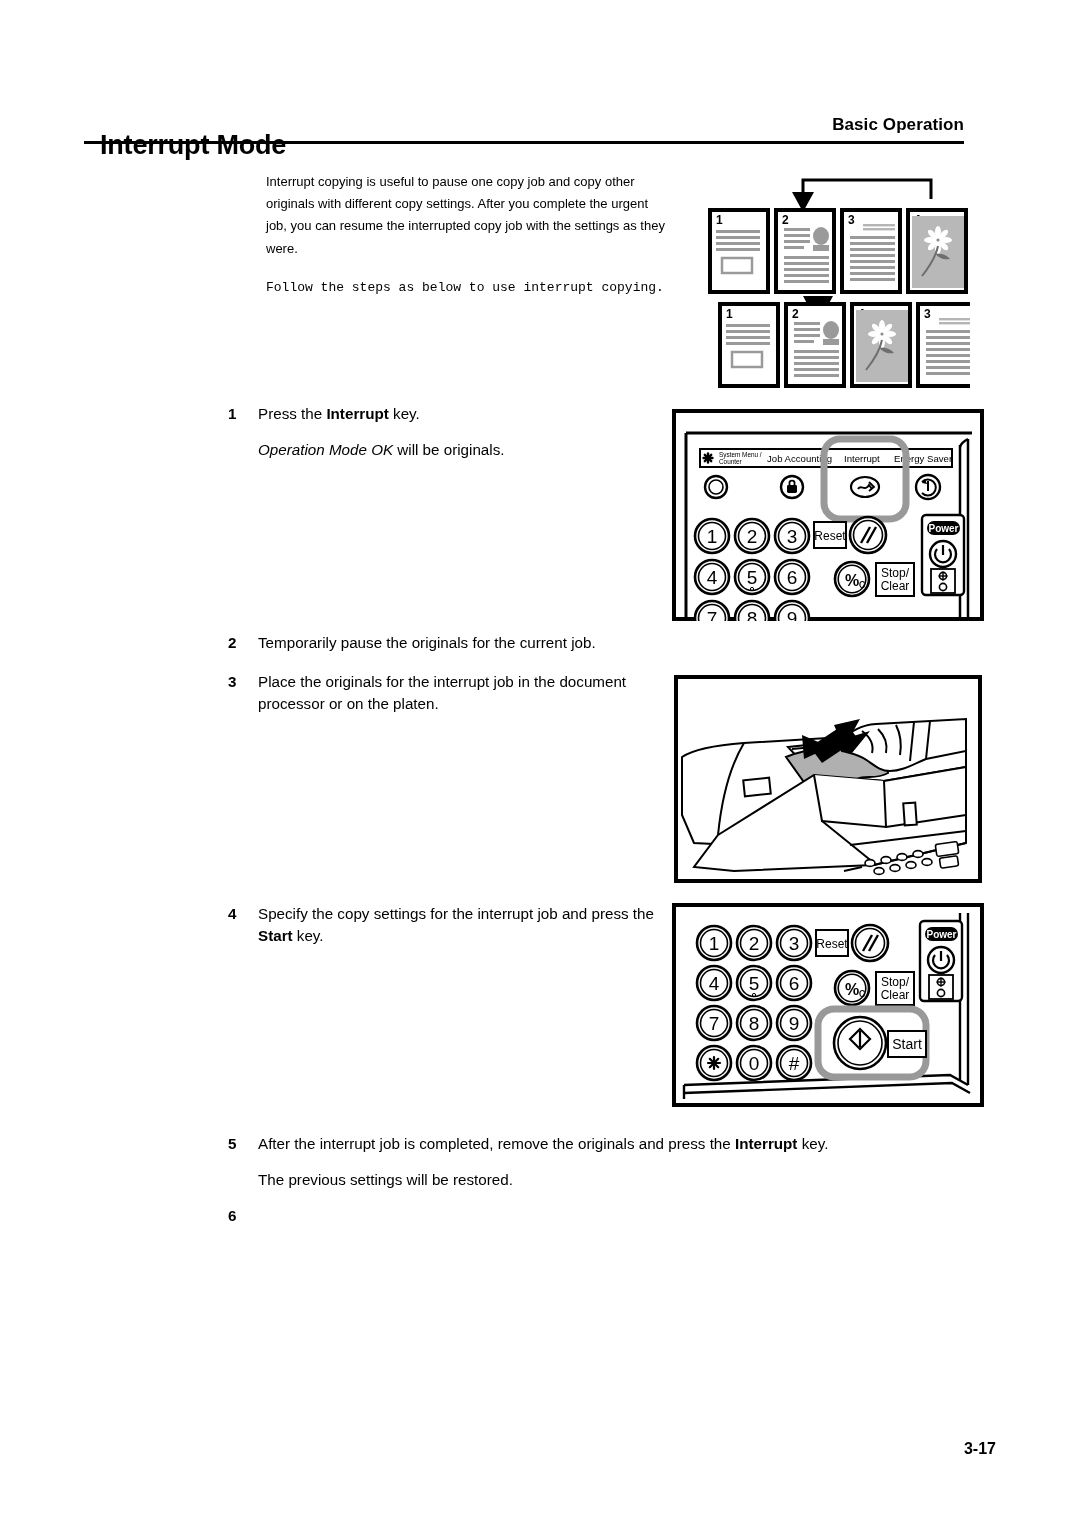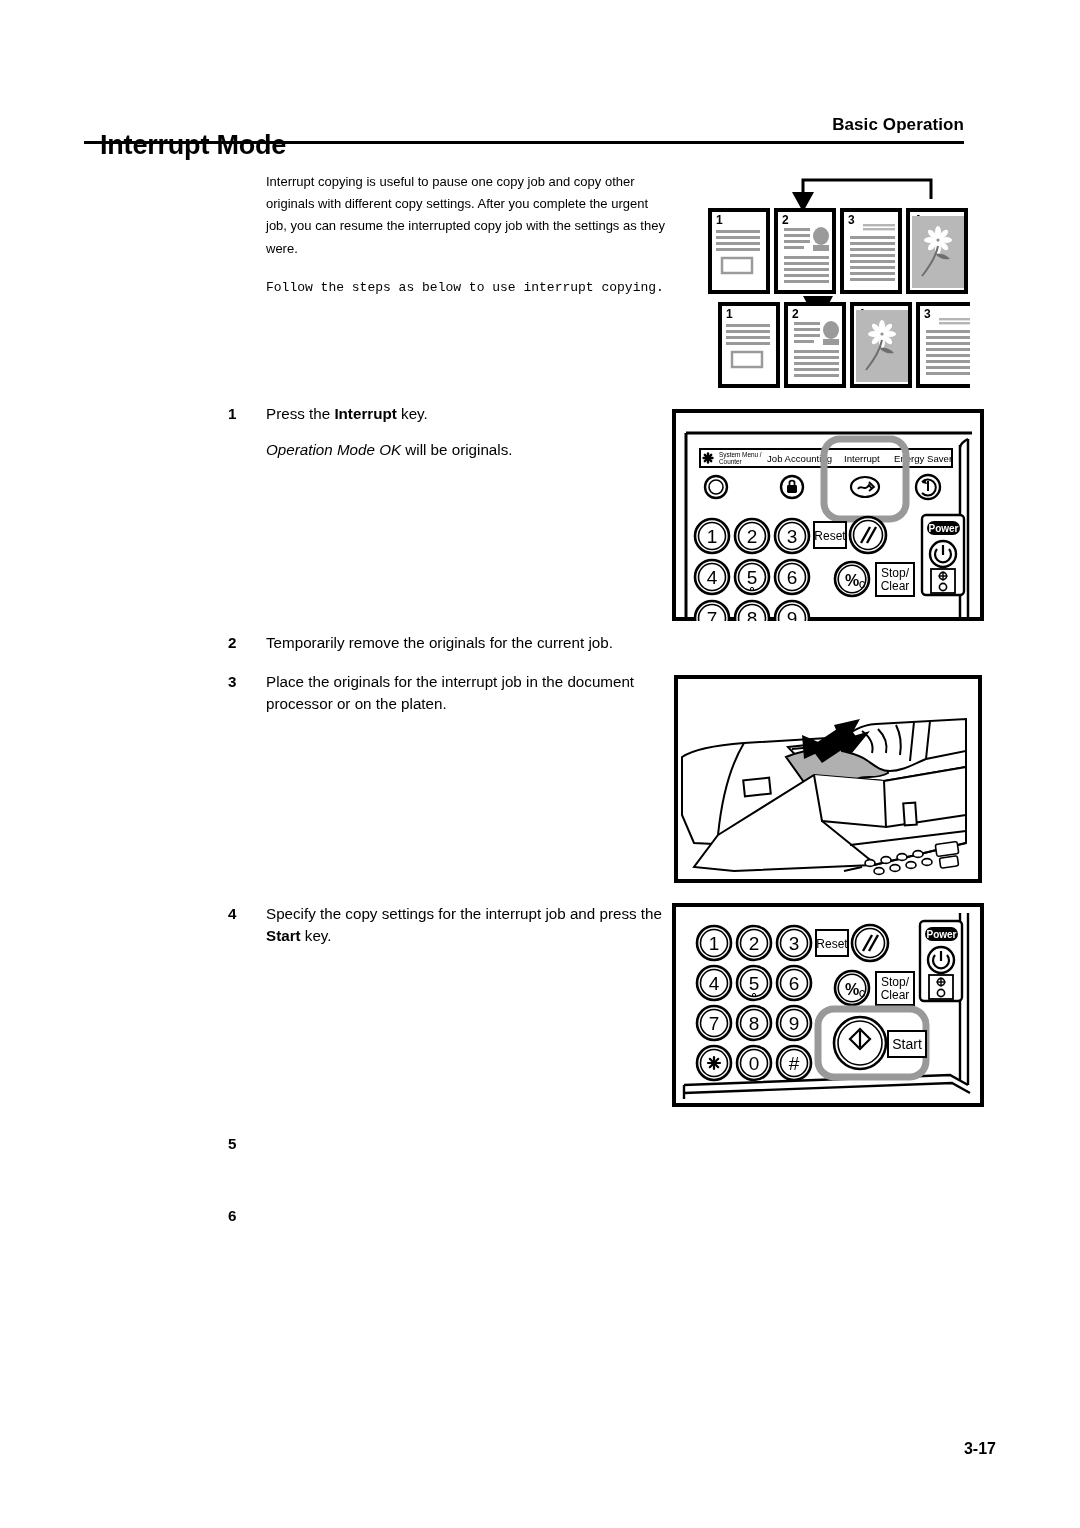--- a/index.html
+++ b/index.html
@@ -39,21 +39,21 @@
   }
   .intro p{margin:0;}
   .intro p + p{margin-top:17px;font-family:Liberation Mono, monospace;}
 
   
   .step{position:absolute;display:flex;}
   .step .num{
     width:30px;flex:0 0 30px;font-weight:700;font-size:15.2px;
     line-height:21px;
   }
-  .step .body{font-size:15.2px;line-height:21.5px;margin-left:8px;}
+  .step .body{font-size:15.2px;line-height:21.5px;}
   .step .body .sub{margin-top:14px;}
   .step .body .ital{font-style:italic;}
   b{font-weight:700;}
 
   #step1{left:228px;top:403px;width:440px;}
   #step2{left:228px;top:632px;width:440px;}
   #step3{left:228px;top:671px;width:450px;}
   #step4{left:228px;top:903px;width:445px;}
   #step5{left:228px;top:1133px;width:760px;}
   #step6{left:228px;top:1205px;width:760px;}
@@ -371,21 +371,21 @@
           <line x1="271" y1="162.5" x2="271" y2="171.5" stroke="#000" stroke-width="1.4"></line>
           <line x1="266.5" y1="167" x2="275.5" y2="167" stroke="#000" stroke-width="1.4"></line>
           <circle cx="271" cy="178" r="3.6" fill="none" stroke="#000" stroke-width="1.6"></circle>
         </g>
       </g>
     </svg>
   </div>
 
   <div class="step" id="step2">
     <div class="num">2</div>
-    <div class="body">Temporarily remove the originals for the current job.</div>
+    <div class="body">Temporarily pause the originals for the current job.</div>
   </div>
 
   <div class="step" id="step3">
     <div class="num">3</div>
     <div class="body">Place the originals for the interrupt job in the document processor or on the platen.</div>
   </div>
 
   <div class="fig" id="fig-doc">
     <svg width="308" height="208" viewBox="0 0 308 208" xmlns="http://www.w3.org/2000/svg">
       <rect x="2" y="2" width="304" height="204" fill="#fff" stroke="#000" stroke-width="4"></rect>
@@ -588,20 +588,24 @@
           <line x1="269" y1="74.5" x2="269" y2="83.5" stroke="#000" stroke-width="1.4"></line>
           <line x1="264.5" y1="79" x2="273.5" y2="79" stroke="#000" stroke-width="1.4"></line>
           <circle cx="269" cy="90" r="3.6" fill="none" stroke="#000" stroke-width="1.6"></circle>
         </g>
       </g>
     </svg>
   </div>
 
   <div class="step" id="step5">
     <div class="num">5</div>
+    <div class="body">
+      <div><span>After the interrupt job is completed, remove the originals and press the </span><b>Interrupt</b><span> key.</span></div>
+      <div class="sub">The previous settings will be restored.</div>
+    </div>
   </div>
 
   <div class="step" id="step6">
     <div class="num">6</div>
   </div>
 
   <div class="footer">
     <span>3-17</span>
   </div>
 

